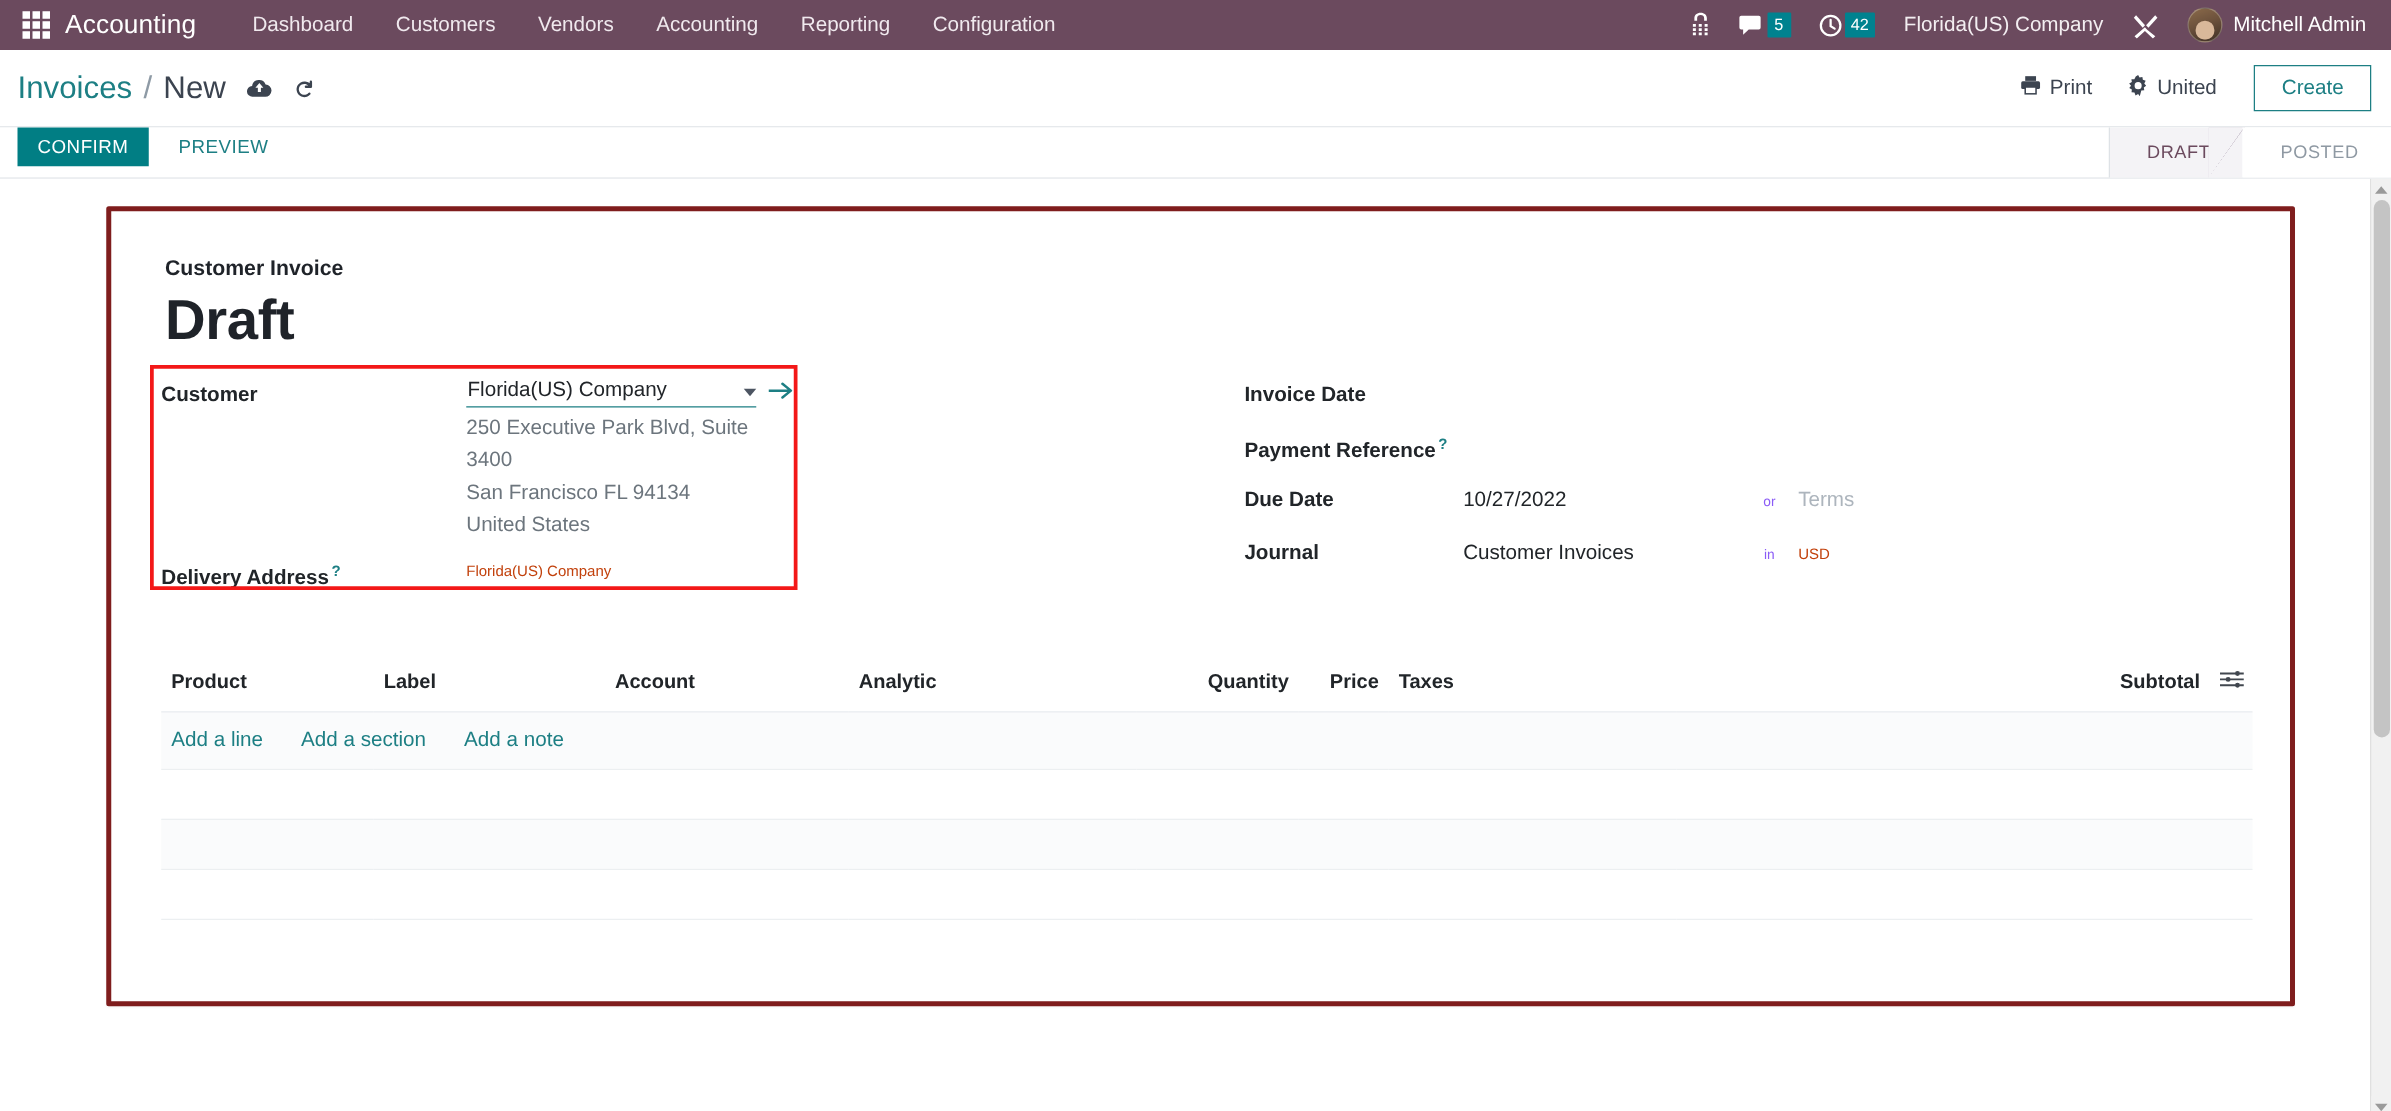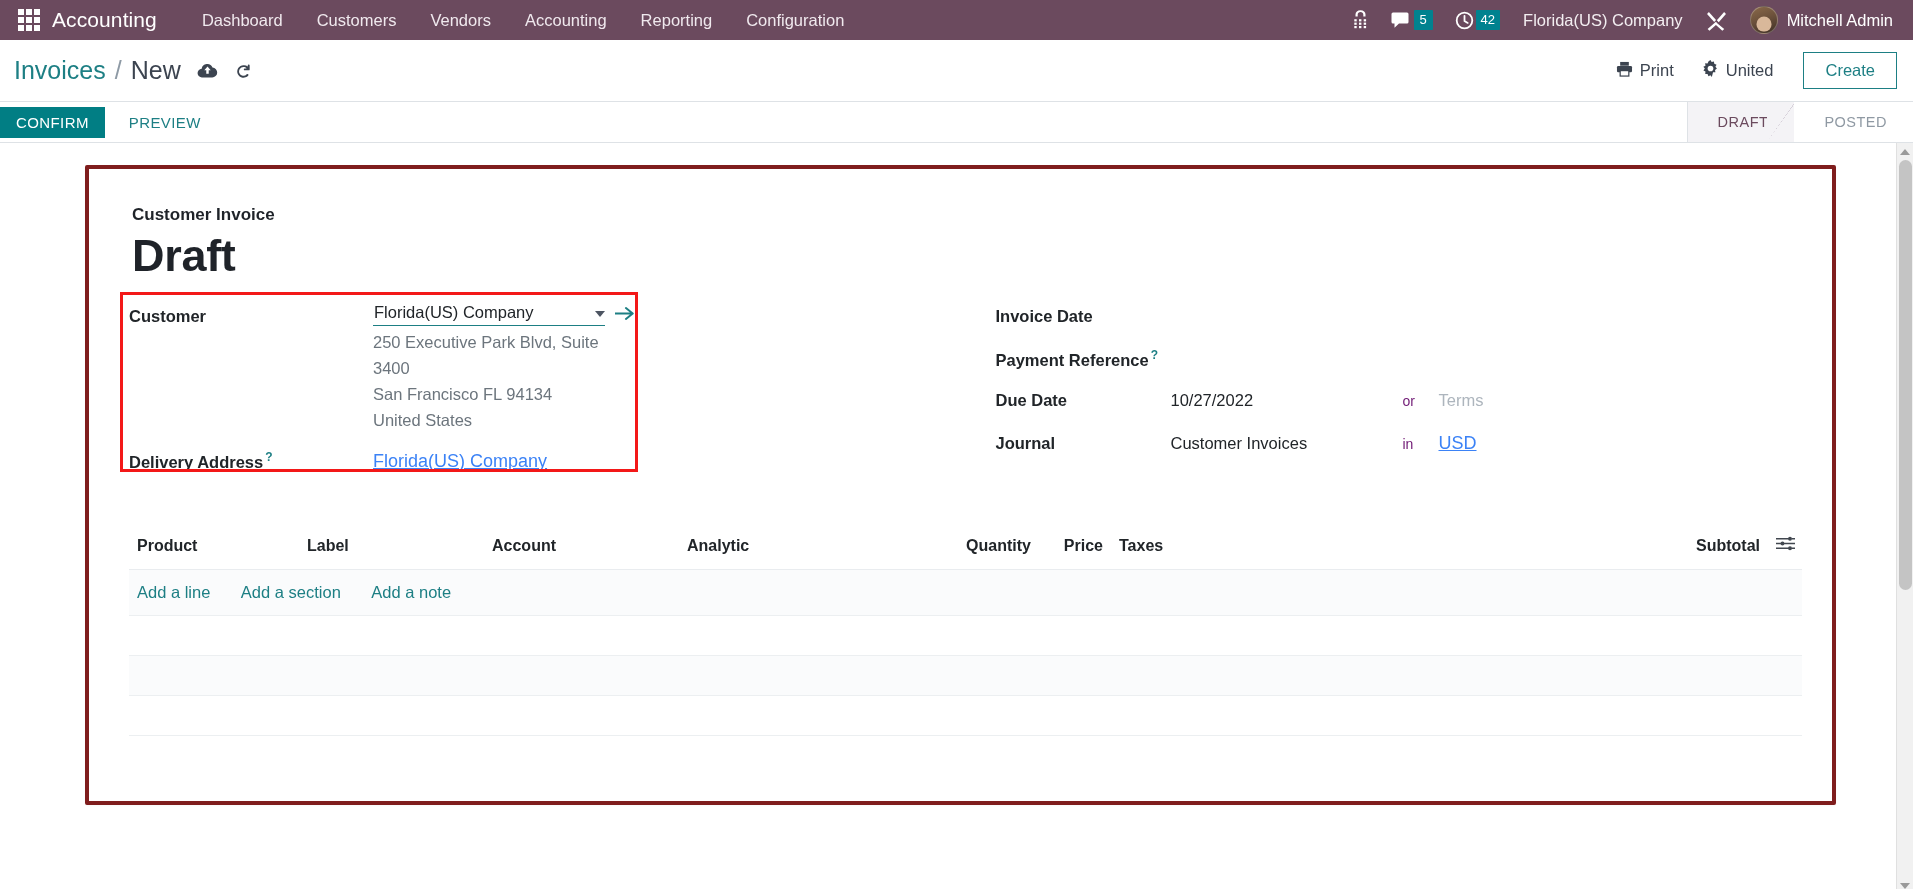--- a/index.html
+++ b/index.html
@@ -175,21 +175,21 @@
 
   
   .statusbar {
     height: 41px;
     background: #ffffff;
     border-bottom: 1px solid #dee2e6;
     display: flex;
     align-items: stretch;
     position: relative;
   }
-  .sb-buttons { display: flex; align-items: center; gap: 0; }
+  .sb-buttons { display: flex; align-items: flex-start; padding-left: 14px; gap: 0; }
   .btn-primary {
     background: #017e84;
     color: #fff;
     border: none;
     font-size: 15px;
     font-weight: 400;
     letter-spacing: .4px;
     padding: 7px 16px;
     cursor: pointer;
     font-family: inherit;
@@ -309,25 +309,24 @@
     line-height: 1.35;
   }
   .help-mark {
     color: #1d7f84;
     font-size: 12px;
     vertical-align: super;
     margin-left: 2px;
     cursor: help;
   }
   .field-value {
-    font-size: 18px;
-    color: #3b82f6;
+    font-size: 12px;
+    color: #c2410c;
     line-height: 1.38;
     padding-top: 2px;
-    text-decoration: underline;
   }
   .m2o {
     display: flex;
     align-items: center;
     width: 268px;
     position: relative;
   }
   .m2o-input {
     border: none;
     border-bottom: 1px solid #1d7f84;
@@ -365,25 +364,26 @@
   .addr-lines div { white-space: pre-wrap; }
 
   .col-right .field-label { width: 175px; }
   .right-row { display: flex; align-items: baseline; margin-bottom: 16px; min-height: 26px; }
   .right-value {
     width: 232px;
     font-size: 16.5px;
     color: #212529;
   }
   .inline-word {
-    font-size: 14px;
-    color: #701a75;
+    font-size: 11px;
+    color: #8b5cf6;
     margin: 0 10px 0 0;
     width: 26px;
     display: inline-block;
+    text-align: center;
   }
   .placeholder-text { color: #adb5bd; font-size: 16.5px; }
 
   
   .notebook { margin-top: 34px; }
   .tab-strip {
     display: flex;
     border-bottom: 1px solid #dee2e6;
     padding-left: 8px;
   }

